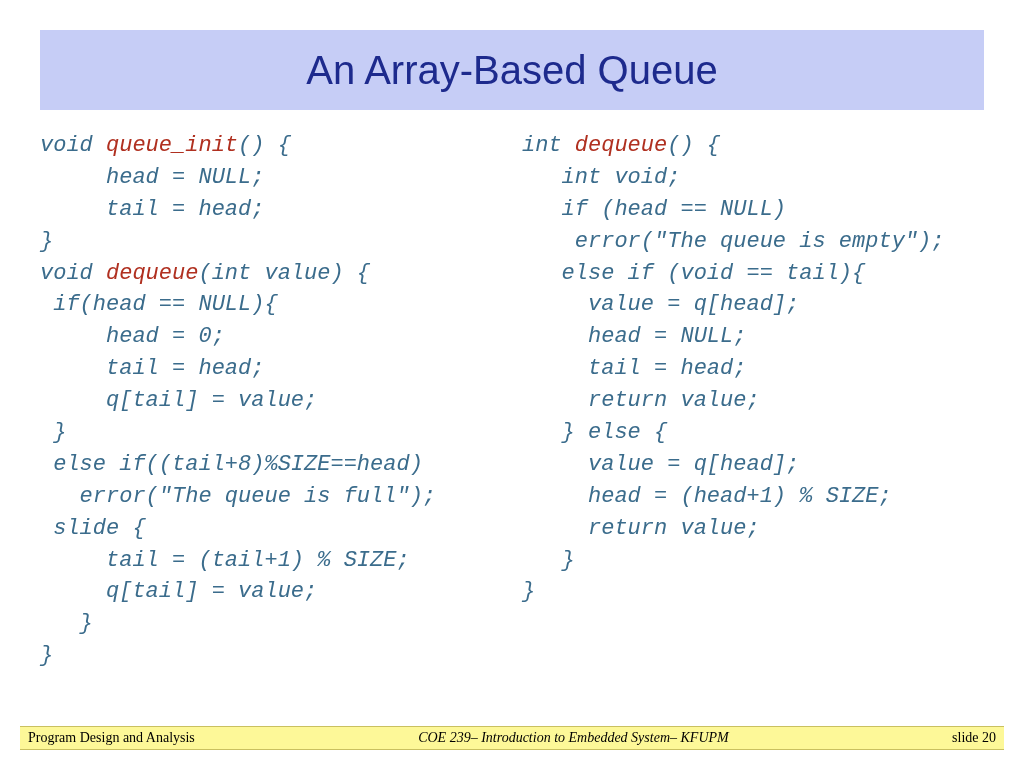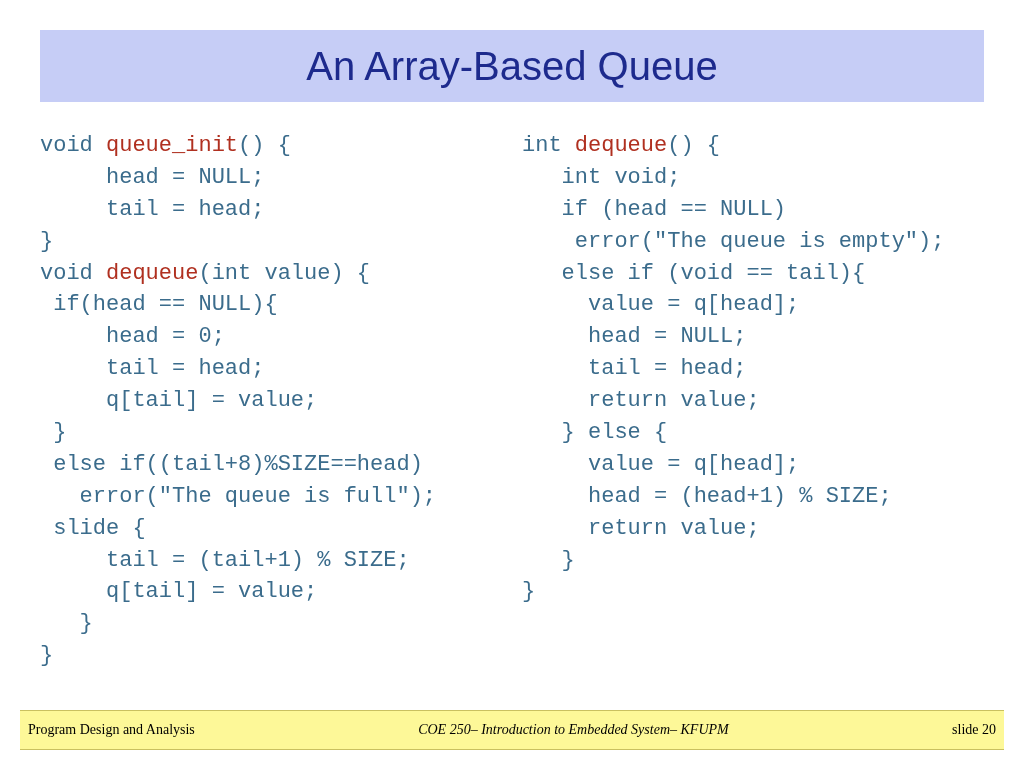--- a/index.html
+++ b/index.html
@@ -3,57 +3,57 @@
 <meta charset="utf-8">
 <style>
   * { margin: 0; padding: 0; box-sizing: border-box; }
   html, body { width: 1024px; height: 768px; background: #fff; font-family: "Consolas", "Courier New", monospace; }
   .slide { width: 1024px; height: 768px; position: relative; background: #fff; }
   .title-bar {
     position: absolute;
     top: 30px;
     left: 40px;
     right: 40px;
-    height: 72px;
+    height: 80px;
     background: #c6cdf6;
     display: flex;
     align-items: center;
     justify-content: center;
   }
   .title {
     font-family: "Comic Sans MS", cursive, sans-serif;
     font-size: 40px;
     color: #1d2a8d;
     font-weight: 400;
   }
   .code-area {
     position: absolute;
     top: 130px;
     left: 40px;
     right: 40px;
     bottom: 50px;
     display: flex;
   }
-  .col { flex: 1; }
+  .col { flex: 1; font-style: italic; }
   .col-left { padding-right: 10px; }
   .col-right { padding-left: 10px; }
   pre {
     font-family: "Consolas", "Courier New", monospace;
     font-size: 22px;
     line-height: 1.45;
     color: #3b6c8c;
     white-space: pre;
   }
   .kw-red { color: #b03020; }
   .footer {
     position: absolute;
     left: 20px;
     right: 20px;
     bottom: 18px;
-    height: 40px;
+    height: 24px;
     background: #fdf898;
     border-top: 1px solid #c9c060;
     border-bottom: 1px solid #c9c060;
     display: flex;
     align-items: center;
     font-family: "Times New Roman", serif;
     font-size: 14px;
     color: #000;
     padding: 0 8px;
   }
@@ -105,17 +105,17 @@
 <span>     value = q[head];</span>
 <span>     head = (head+1) % SIZE;</span>
 <span>     return value;</span>
 <span>   }</span>
 <span>}</span></pre>
     </div>
   </div>
 
   <div class="footer">
     <div class="left">Program Design and Analysis</div>
-    <div class="center">COE 250– Introduction to Embedded System– KFUPM</div>
+    <div class="center">COE 239– Introduction to Embedded System– KFUPM</div>
     <div class="right">slide 20</div>
   </div>
 
 </div>
 
 </body></html>

